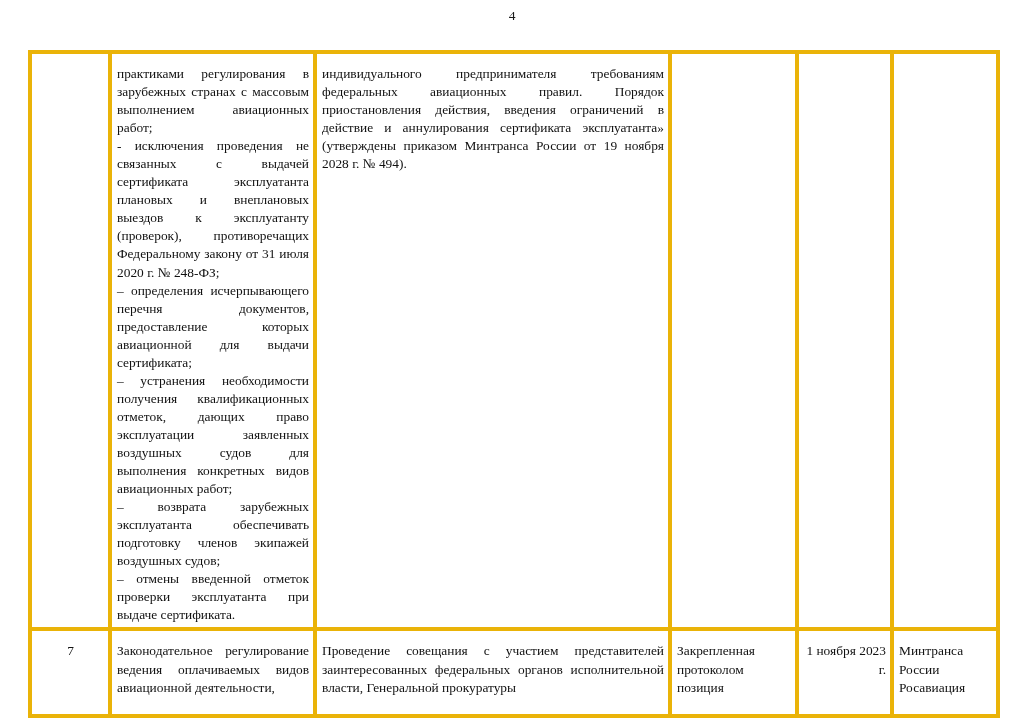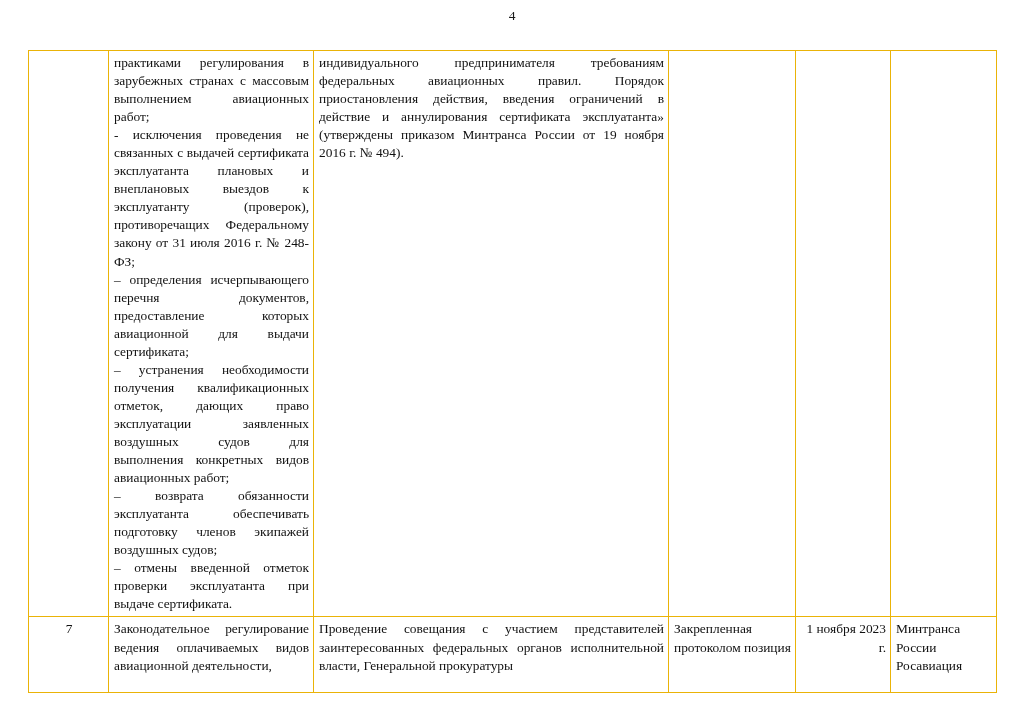--- a/index.html
+++ b/index.html
@@ -37,23 +37,23 @@
   .doc-table {
     position: absolute;
     top: 50px;
     left: 28px;
     width: 968px;
     border-collapse: collapse;
     table-layout: fixed;
   }
 
   .doc-table td {
-    border: 1px solid #eab308;
+    border: 4px solid #eab308;
     vertical-align: top;
-    padding: 3px 4px 3px 5px;
+    padding: 11px 4px 3px 5px;
     font-size: 13.4px;
     line-height: 18.05px;
     color: #111111;
   }
 
   
   col.c1 { width: 80px; }
   col.c2 { width: 205px; }
   col.c3 { width: 355px; }
   col.c4 { width: 127px; }
@@ -94,27 +94,27 @@
         <col class="c3">
         <col class="c4">
         <col class="c5">
         <col class="c6">
     </colgroup>
     <tbody>
       <tr class="row-cont">
         <td class="num-cell"></td>
         <td class="justify">
           <span class="cell-inner para">практиками регулирования в зарубежных странах с массовым выполнением авиационных работ;</span>
-          <span class="cell-inner para">- исключения проведения не связанных с выдачей сертификата эксплуатанта плановых и внеплановых выездов к эксплуатанту (проверок), противоречащих Федеральному закону от 31 июля 2016 г. № 248-ФЗ;</span>
+          <span class="cell-inner para">- исключения проведения не связанных с выдачей сертификата эксплуатанта плановых и внеплановых выездов к эксплуатанту (проверок), противоречащих Федеральному закону от 31 июля 2020 г. № 248-ФЗ;</span>
           <span class="cell-inner para">– определения исчерпывающего перечня документов, предоставление которых авиационной для выдачи сертификата;</span>
           <span class="cell-inner para">– устранения необходимости получения квалификационных отметок, дающих право эксплуатации заявленных воздушных судов для выполнения конкретных видов авиационных работ;</span>
-          <span class="cell-inner para">– возврата обязанности эксплуатанта обеспечивать подготовку членов экипажей воздушных судов;</span>
+          <span class="cell-inner para">– возврата зарубежных эксплуатанта обеспечивать подготовку членов экипажей воздушных судов;</span>
           <span class="cell-inner para">– отмены введенной отметок проверки эксплуатанта при выдаче сертификата.</span>
         </td>
-        <td class="justify">индивидуального предпринимателя требованиям федеральных авиационных правил. Порядок приостановления действия, введения ограничений в действие и аннулирования сертификата эксплуатанта» (утверждены приказом Минтранса России от 19 ноября 2016 г. № 494).</td>
+        <td class="justify">индивидуального предпринимателя требованиям федеральных авиационных правил. Порядок приостановления действия, введения ограничений в действие и аннулирования сертификата эксплуатанта» (утверждены приказом Минтранса России от 19 ноября 2028 г. № 494).</td>
         <td class="left"></td>
         <td class="center"></td>
         <td class="left"></td>
       </tr>
 
       <tr class="row-7">
         <td class="num-cell">7</td>
         <td class="justify">Законодательное регулирование ведения оплачиваемых видов авиационной деятельности,</td>
         <td class="justify">Проведение совещания с участием представителей заинтересованных федеральных органов исполнительной власти, Генеральной прокуратуры</td>
         <td class="left">Закрепленная протоколом позиция</td>

